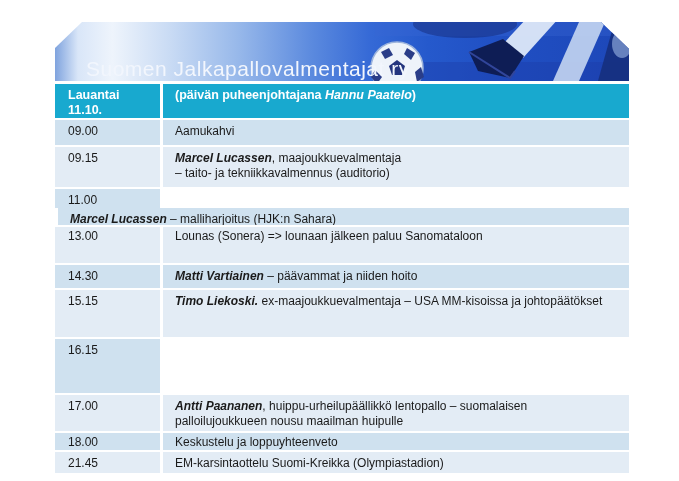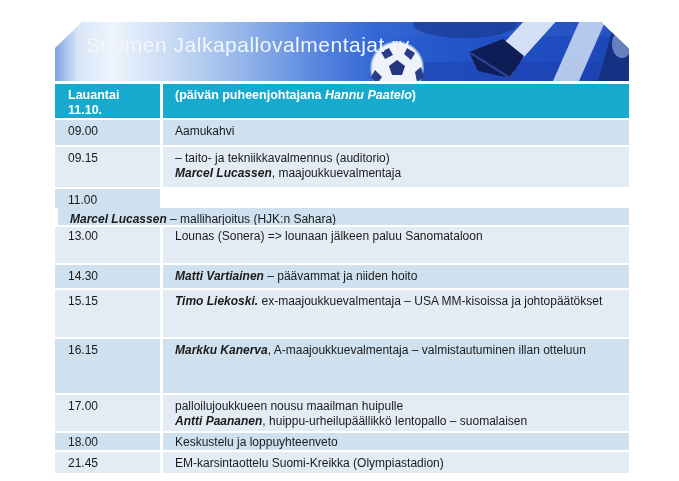--- a/index.html
+++ b/index.html
@@ -10,21 +10,21 @@
   
   .banner {
     position:absolute; left:55px; top:22px; width:574px; height:59px;
     clip-path: polygon(0 26px, 27px 0, 546px 0, 574px 27px, 574px 59px, 0 59px);
     background: linear-gradient(90deg,
       #7fa3de 0%, #d9e6f8 4%, #eef4fc 10%, #c9dbf4 20%, #97b8ea 32%,
       #5a89de 45%, #3569d6 55%, #2559cc 65%, #204fc3 78%, #1d47b8 100%);
   }
   .banner svg { position:absolute; left:0; top:0; width:574px; height:59px; }
   .banner-title {
-    position:absolute; left:31px; bottom:24px; z-index:2;
+    position:absolute; left:31px; bottom:0; z-index:2;
     font-size:21px; font-weight:400; letter-spacing:0.5px; color:#f2f6fd;
   }
   
   .schedule { position:absolute; left:55px; top:84px; width:574px; }
   .row { display:flex; margin-bottom:2px; }
   .cell { box-sizing:border-box; overflow:hidden; font-size:12px; line-height:15px; }
   .cell-time { flex:none; width:105px; padding:4px 4px 0 13px; }
   .cell-desc { flex:1; margin-left:3px; padding:4px 4px 0 12px; }
   .line { white-space:nowrap; }
   
@@ -94,22 +94,22 @@
 
   <div class="row">
         <div class="cell cell-time">09.00</div>
         <div class="cell cell-desc">
           <div class="line"><span>Aamukahvi</span></div>
         </div>
       </div>
       <div class="row">
         <div class="cell cell-time">09.15</div>
         <div class="cell cell-desc">
+          <div class="line"><span class="name-run">Marcel Lucassen</span><span>, maajoukkuevalmentaja</span></div>
           <div class="line"><span>– taito- ja tekniikkavalmennus (auditorio)</span></div>
-          <div class="line"><span class="name-run">Marcel Lucassen</span><span>, maajoukkuevalmentaja</span></div>
         </div>
       </div>
       <div class="row">
         <div class="cell cell-time">11.00</div>
         <div class="cell cell-desc">
           <div class="line"><span class="name-run">Marcel Lucassen</span><span> – malliharjoitus (HJK:n Sahara)</span></div>
         </div>
       </div>
       <div class="row">
         <div class="cell cell-time">13.00</div>
@@ -124,29 +124,26 @@
         </div>
       </div>
       <div class="row">
         <div class="cell cell-time">15.15</div>
         <div class="cell cell-desc">
           <div class="line"><span class="name-run">Timo Liekoski.</span><span> ex-maajoukkuevalmentaja – USA MM-kisoissa ja johtopäätökset</span></div>
         </div>
       </div>
       <div class="row">
         <div class="cell cell-time">16.15</div>
-        <div class="cell cell-desc">
-          <div class="line"><span class="name-run">Markku Kanerva</span><span>, A-maajoukkuevalmentaja – valmistautuminen illan otteluun</span></div>
-        </div>
       </div>
       <div class="row">
         <div class="cell cell-time">17.00</div>
         <div class="cell cell-desc">
+          <div class="line"><span class="name-run">Antti Paananen</span><span>, huippu-urheilupäällikkö lentopallo – suomalaisen</span></div>
           <div class="line"><span>palloilujoukkueen nousu maailman huipulle</span></div>
-          <div class="line"><span class="name-run">Antti Paananen</span><span>, huippu-urheilupäällikkö lentopallo – suomalaisen</span></div>
         </div>
       </div>
       <div class="row">
         <div class="cell cell-time">18.00</div>
         <div class="cell cell-desc">
           <div class="line"><span>Keskustelu ja loppuyhteenveto</span></div>
         </div>
       </div>
       <div class="row">
         <div class="cell cell-time">21.45</div>

